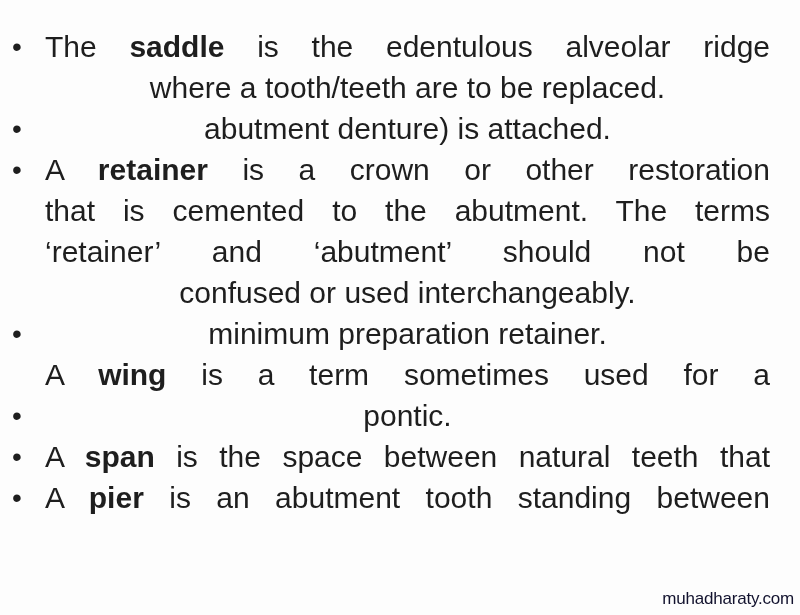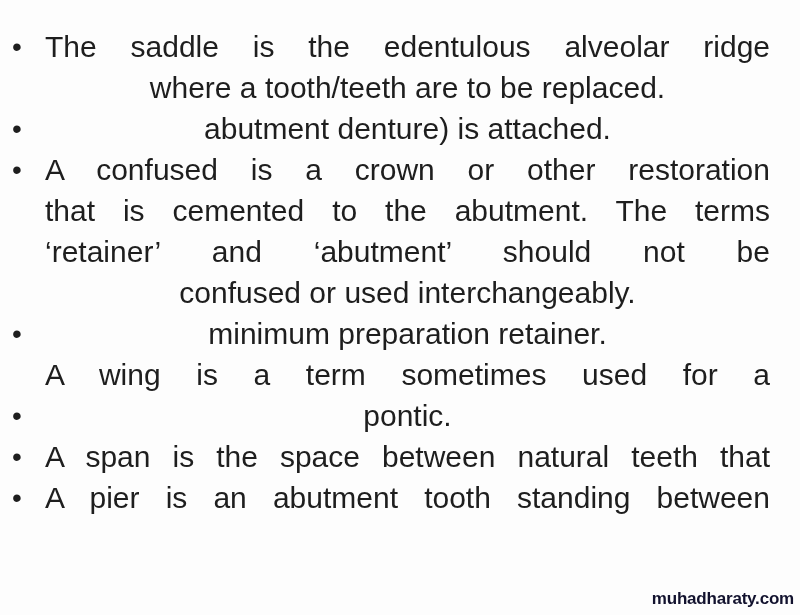--- a/index.html
+++ b/index.html
@@ -37,28 +37,28 @@
     overflow: hidden;
     text-align: center;
     white-space: normal;
   }
   .line.justify {
     text-align: justify;
     text-align-last: justify;
     text-justify: inter-word;
   }
   .line b {
-    font-weight: 400;
+    font-weight: 700;
   }
   .watermark {
     position: absolute;
     right: 6px;
     bottom: 3px;
     font-size: 17px;
-    font-weight: 700;
+    font-weight: 400;
     letter-spacing: -0.2px;
     background: #fdfdfd;
     padding: 2px 0 3px 10px;
   }
 </style>
 </head>
 <body style="background: rgb(253, 253, 253);">
 
 <main class="doc" style="color: rgb(30, 30, 30);">
   <div id="bullet-list">
@@ -66,21 +66,21 @@
         <span class="bullet-marker">•</span>
         <div class="line justify"><span>The </span><b>saddle</b><span> is the edentulous alveolar ridge</span></div>
         <div class="line"><span>where a tooth/teeth are to be replaced.</span></div>
       </div>
       <div class="bullet-item">
         <span class="bullet-marker">•</span>
         <div class="line"><span>abutment denture) is attached.</span></div>
       </div>
       <div class="bullet-item">
         <span class="bullet-marker">•</span>
-        <div class="line justify"><span>A </span><b>confused</b><span> is a crown or other restoration</span></div>
+        <div class="line justify"><span>A </span><b>retainer</b><span> is a crown or other restoration</span></div>
         <div class="line justify"><span>that is cemented to the abutment. The terms</span></div>
         <div class="line justify"><span>‘retainer’ and ‘abutment’ should not be</span></div>
         <div class="line"><span>confused or used interchangeably.</span></div>
       </div>
       <div class="bullet-item">
         <span class="bullet-marker">•</span>
         <div class="line"><span>minimum preparation retainer.</span></div>
         <div class="line justify"><span>A </span><b>wing</b><span> is a term sometimes used for a</span></div>
       </div>
       <div class="bullet-item">

